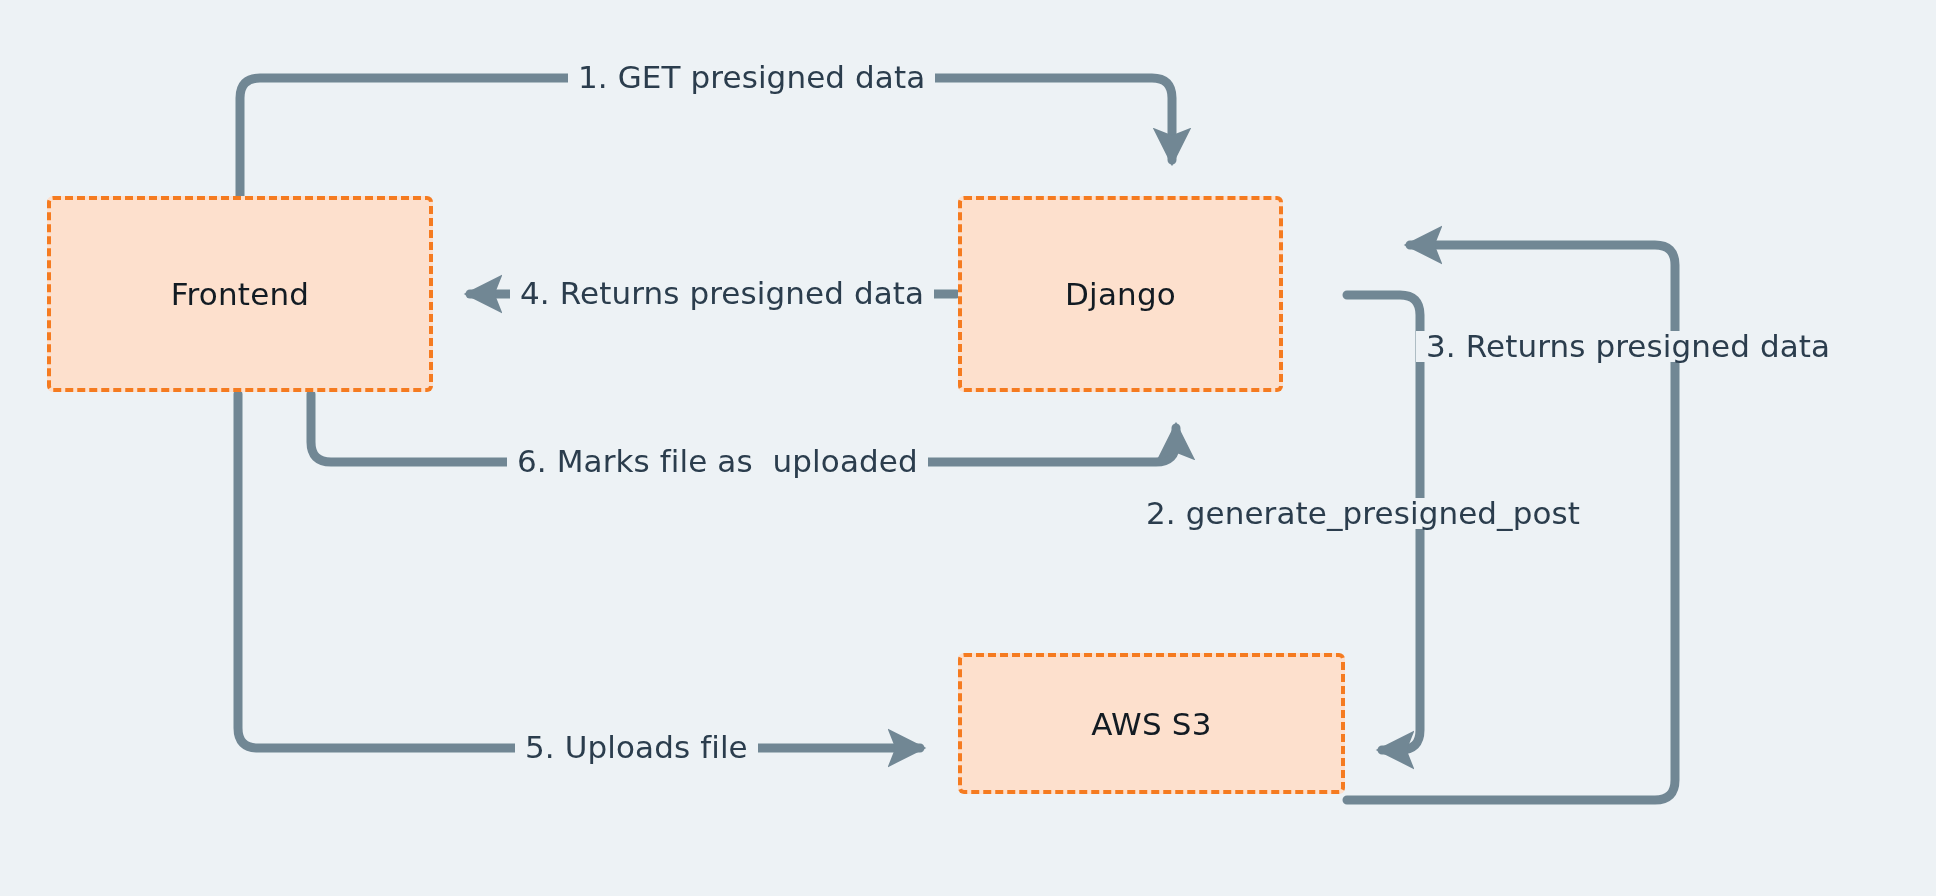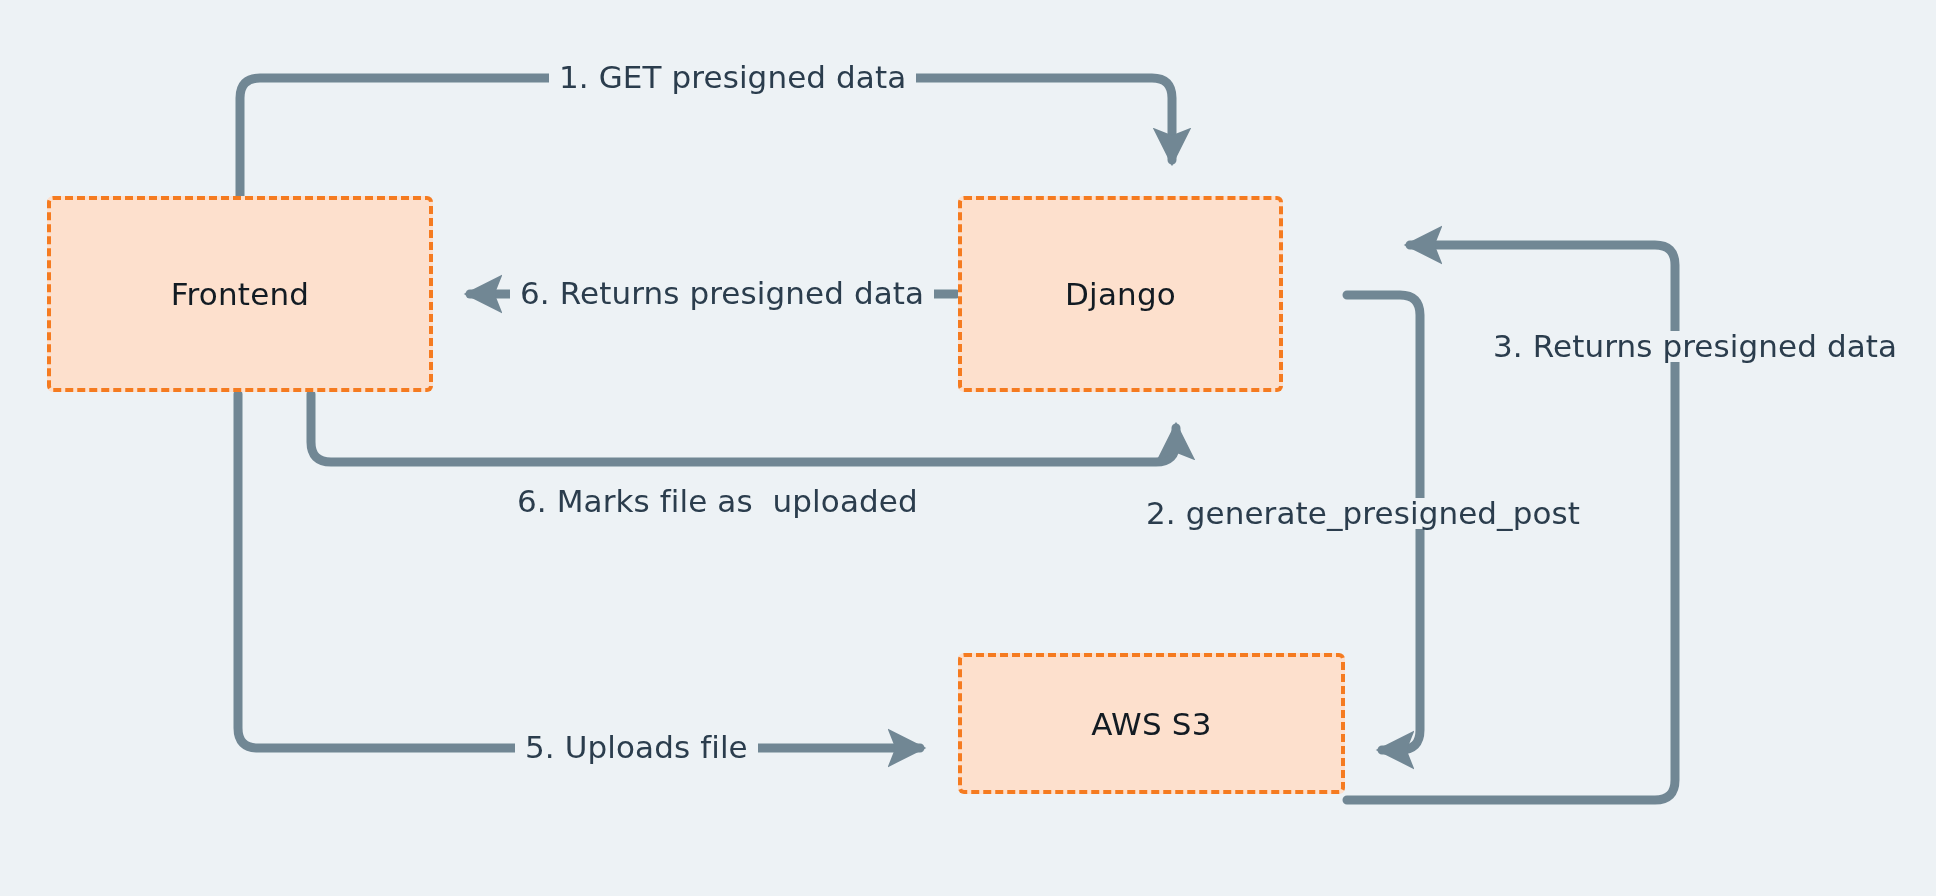--- a/index.html
+++ b/index.html
@@ -81,25 +81,25 @@
   </div>
 
   <div class="node-box" style="left:958px; top:196px; width:325px; height:196px;">
     <span class="node-label">Django</span>
   </div>
 
   <div class="node-box" style="left:958px; top:653px; width:387px; height:141px;">
     <span class="node-label">AWS S3</span>
   </div>
 
-  <div class="edge-label" style="left:549px; top:62px; padding:0 10px;">1. GET presigned data</div>
+  <div class="edge-label" style="left:568px; top:62px; padding:0 10px;">1. GET presigned data</div>
 
   <div class="edge-label" style="left:1136px; top:498px; padding:0 10px;">2. generate_presigned_post</div>
 
-  <div class="edge-label" style="left:1483px; top:331px; padding:0 10px;">3. Returns presigned data</div>
+  <div class="edge-label" style="left:1416px; top:331px; padding:0 10px;">3. Returns presigned data</div>
 
-  <div class="edge-label" style="left:510px; top:278px; padding:0 10px;">6. Returns presigned data</div>
+  <div class="edge-label" style="left:510px; top:278px; padding:0 10px;">4. Returns presigned data</div>
 
   <div class="edge-label" style="left:515px; top:732px; padding:0 10px;">5. Uploads file</div>
 
-  <div class="edge-label" style="left:507px; top:446px; padding:0 10px;margin-top:40px;">6. Marks file as  uploaded</div>
+  <div class="edge-label" style="left:507px; top:446px; padding:0 10px;">6. Marks file as  uploaded</div>
 
 </div>
 
 </body></html>

